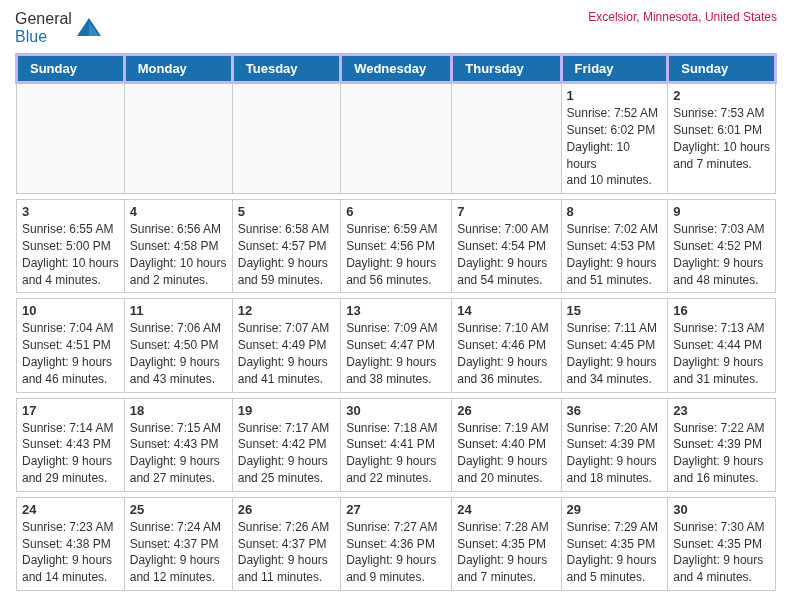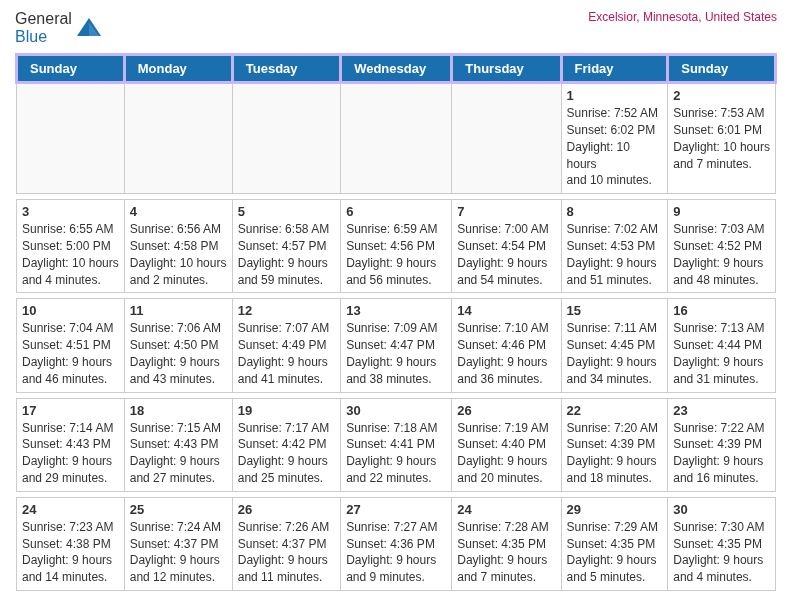--- a/index.html
+++ b/index.html
@@ -196,21 +196,21 @@
           </td>
           <td>
             <div class="day-num">30</div>
             <div class="day-info">Sunrise: 7:18 AM<br>Sunset: 4:41 PM<br>Daylight: 9 hours<br>and 22 minutes.</div>
           </td>
           <td>
             <div class="day-num">26</div>
             <div class="day-info">Sunrise: 7:19 AM<br>Sunset: 4:40 PM<br>Daylight: 9 hours<br>and 20 minutes.</div>
           </td>
           <td>
-            <div class="day-num">22</div>
+            <div class="day-num">36</div>
             <div class="day-info">Sunrise: 7:20 AM<br>Sunset: 4:39 PM<br>Daylight: 9 hours<br>and 18 minutes.</div>
           </td>
           <td>
             <div class="day-num">23</div>
             <div class="day-info">Sunrise: 7:22 AM<br>Sunset: 4:39 PM<br>Daylight: 9 hours<br>and 16 minutes.</div>
           </td>
         </tr>
         <tr class="row-spacer">
           <td colspan="7"></td>
         </tr>

